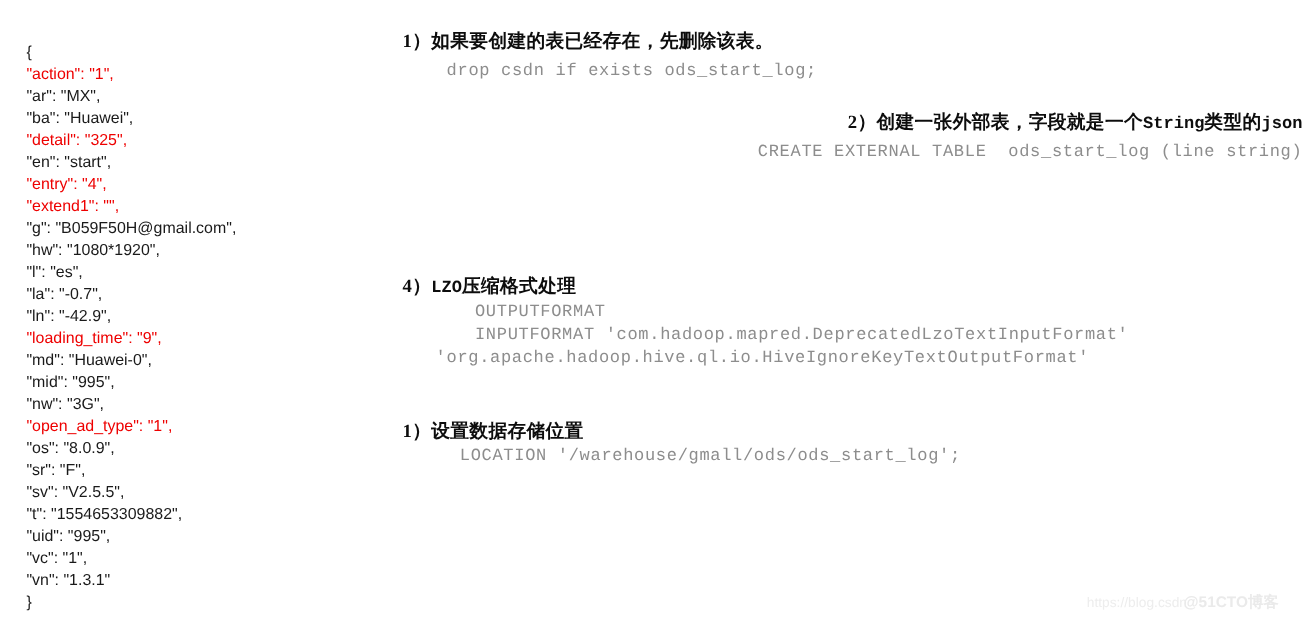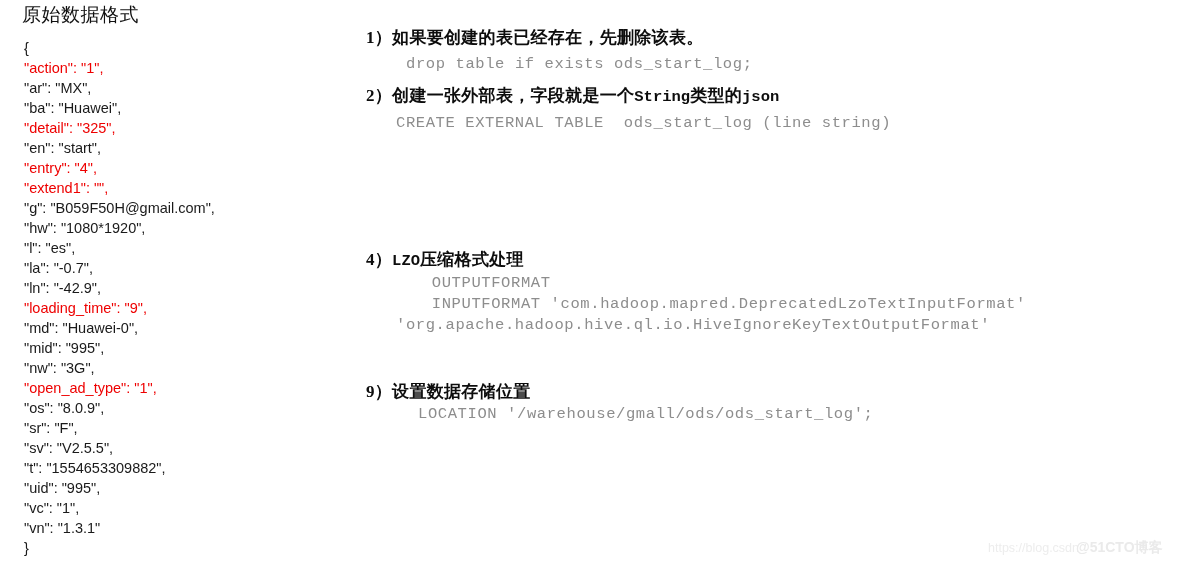--- a/index.html
+++ b/index.html
@@ -118,46 +118,45 @@
     top: 2px;
     font-size: 14px;
     color: #eaeaea;
     font-weight: 600;
   }
 </style>
 </head>
 <body>
 
 <div id="left-column">
-  <div id="raw-title">原始数据格式</div>
   <div id="json-block"><div class="json-line brace">{</div><div class="json-line red">"action": "1",</div><div class="json-line brace">"ar": "MX",</div><div class="json-line brace">"ba": "Huawei",</div><div class="json-line red">"detail": "325",</div><div class="json-line brace">"en": "start",</div><div class="json-line red">"entry": "4",</div><div class="json-line red">"extend1": "",</div><div class="json-line brace">"g": "B059F50H@gmail.com",</div><div class="json-line brace">"hw": "1080*1920",</div><div class="json-line brace">"l": "es",</div><div class="json-line brace">"la": "-0.7",</div><div class="json-line brace">"ln": "-42.9",</div><div class="json-line red">"loading_time": "9",</div><div class="json-line brace">"md": "Huawei-0",</div><div class="json-line brace">"mid": "995",</div><div class="json-line brace">"nw": "3G",</div><div class="json-line red">"open_ad_type": "1",</div><div class="json-line brace">"os": "8.0.9",</div><div class="json-line brace">"sr": "F",</div><div class="json-line brace">"sv": "V2.5.5",</div><div class="json-line brace">"t": "1554653309882",</div><div class="json-line brace">"uid": "995",</div><div class="json-line brace">"vc": "1",</div><div class="json-line brace">"vn": "1.3.1"</div><div class="json-line brace">}</div></div>
 </div>
 
 <div id="right-column">
 
   <div class="step" style="top:26px;">
     <div class="step-heading">1）如果要创建的表已经存在，先删除该表。</div>
-    <div class="code-block indent-a">drop table if exists ods_start_log;</div>
+    <div class="code-block indent-a">drop csdn if exists ods_start_log;</div>
   </div>
 
-  <div class="step" style="top:84px;">
+  <div class="step" style="top:99px;text-align:right;">
     <div class="step-heading"><span>2）创建一张外部表，字段就是一个</span><span class="mono-inline">String</span><span>类型的</span><span class="mono-inline">json</span></div>
     <div class="code-block indent-c">CREATE EXTERNAL TABLE  ods_start_log (line string)</div>
   </div>
 
 
   <div class="step" style="top:248px;">
     <div class="step-heading"><span>4）</span><span class="mono-inline">LZO</span><span>压缩格式处理</span></div>
     <div class="code-block indent-b" style="margin-top:0;">  OUTPUTFORMAT</div>
     <div class="code-block indent-b" style="margin-top:0;">  INPUTFORMAT 'com.hadoop.mapred.DeprecatedLzoTextInputFormat'</div>
     <div class="code-block indent-c" style="margin-top:0;">'org.apache.hadoop.hive.ql.io.HiveIgnoreKeyTextOutputFormat'</div>
   </div>
 
   <div class="step" style="top:380px;">
-    <div class="step-heading">9）设置数据存储位置</div>
+    <div class="step-heading">1）设置数据存储位置</div>
     <div class="code-block indent-d" style="margin-top:0;">LOCATION '/warehouse/gmall/ods/ods_start_log';</div>
   </div>
 
 </div>
 
 <div id="watermark">
   <div class="wm-text" id="wm-url">https://blog.csdn</div>
   <div class="wm-text" id="wm-brand">@51CTO博客</div>
 </div>
 

